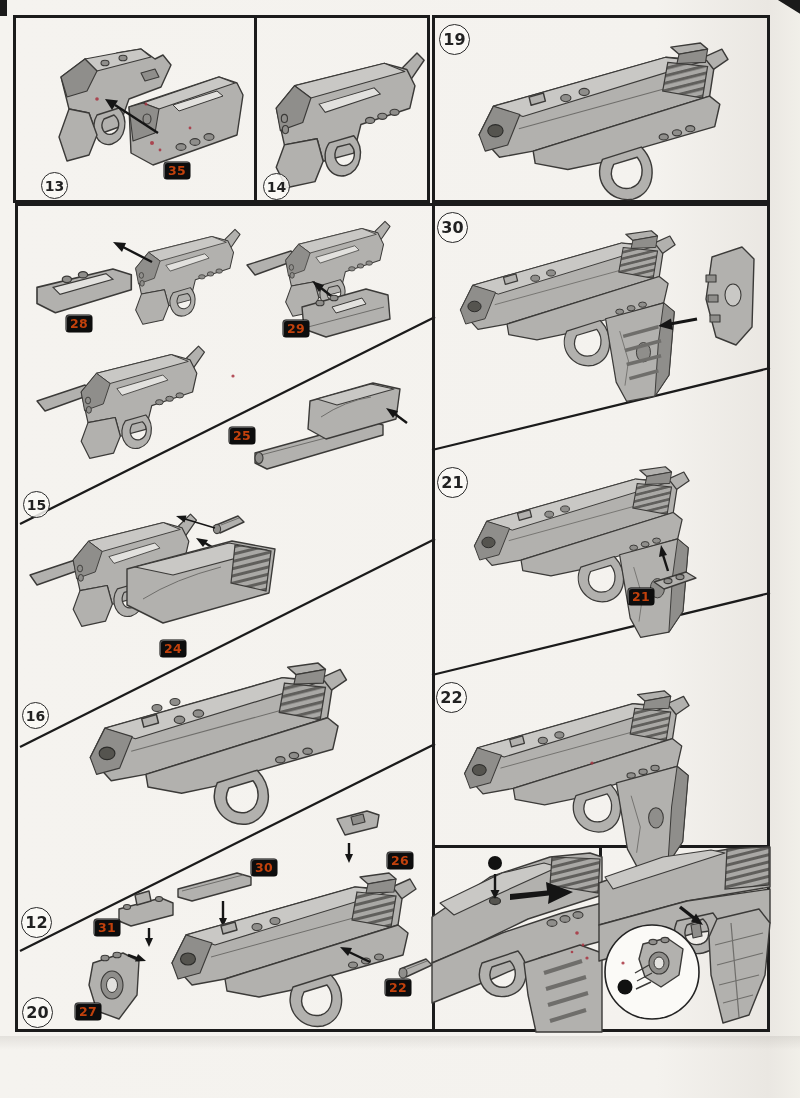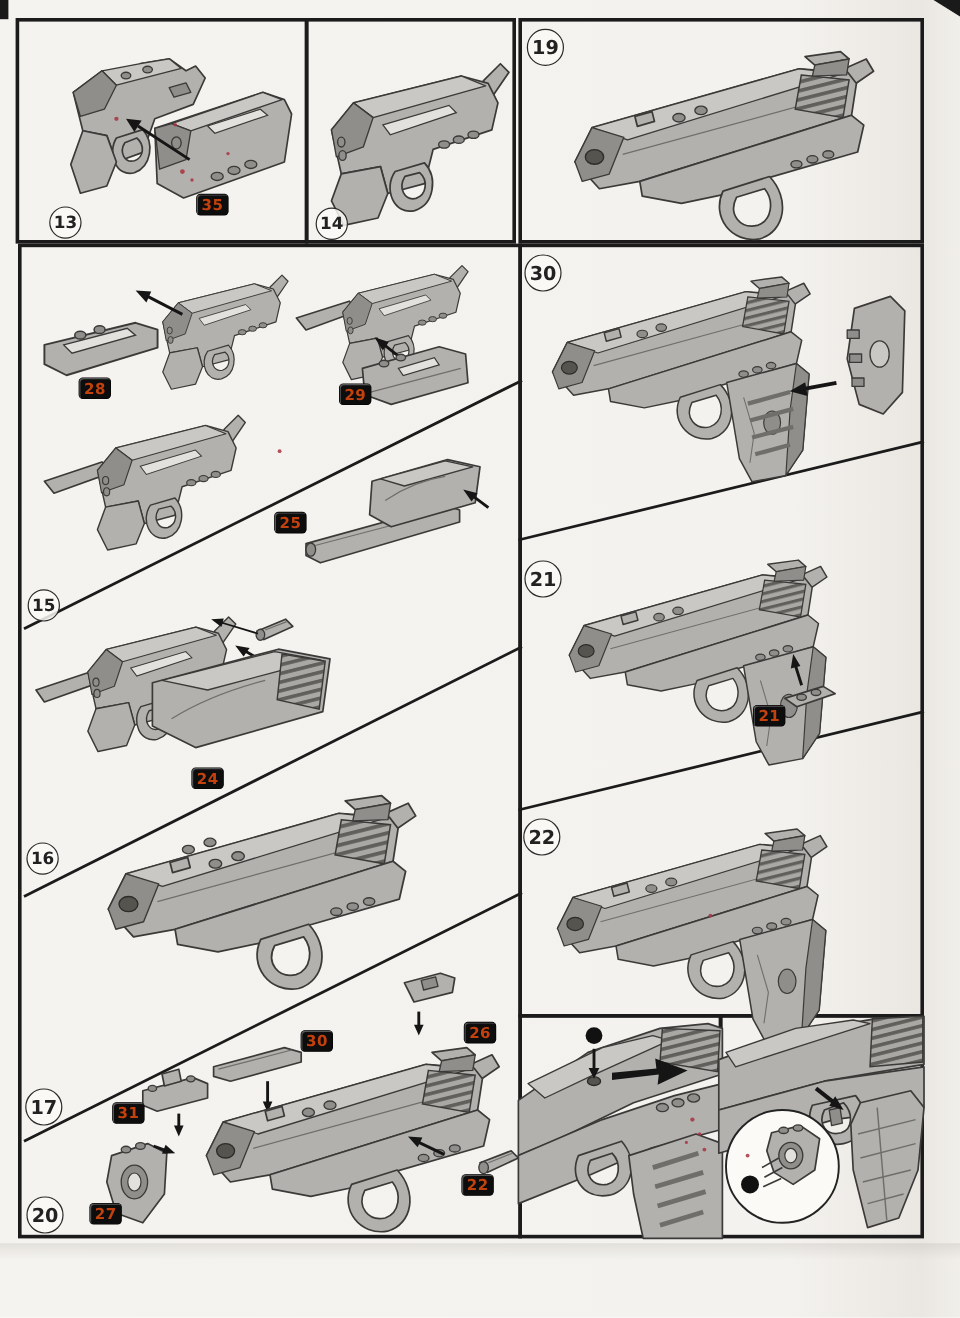--- a/index.html
+++ b/index.html
@@ -272,21 +272,21 @@
     <ellipse class="pd" cx="388" cy="770" rx="4" ry="5"></ellipse>
     <line class="seam" x1="392" y1="766" x2="412" y2="758"></line>
   </g>
   <g>
     <line class="arr" x1="355" y1="759" x2="334" y2="749"></line>
     <polygon class="arrh" points="325,744 337,745 333,753"></polygon>
   </g>
 </svg>
 <div class="step sm" style="left:23px;top:491px;">15</div>
 <div class="step sm" style="left:22px;top:702px;">16</div>
-<div class="step lg" style="left:21px;top:907px;">17</div>
+<div class="step lg" style="left:21px;top:907px;">12</div>
 <div class="step lg" style="left:22px;top:997px;">20</div>
 <div class="ptag" style="left:66px;top:315px;">28</div>
 <div class="ptag" style="left:283px;top:320px;">29</div>
 <div class="ptag" style="left:229px;top:427px;">25</div>
 <div class="ptag" style="left:116px;top:640px;margin-left:44px;">24</div>
 <div class="ptag" style="left:387px;top:852px;">26</div>
 <div class="ptag" style="left:251px;top:859px;">30</div>
 <div class="ptag" style="left:94px;top:919px;">31</div>
 <div class="ptag" style="left:75px;top:1003px;text-align:center;">27</div>
 <div class="ptag" style="left:385px;top:979px;">22</div>

